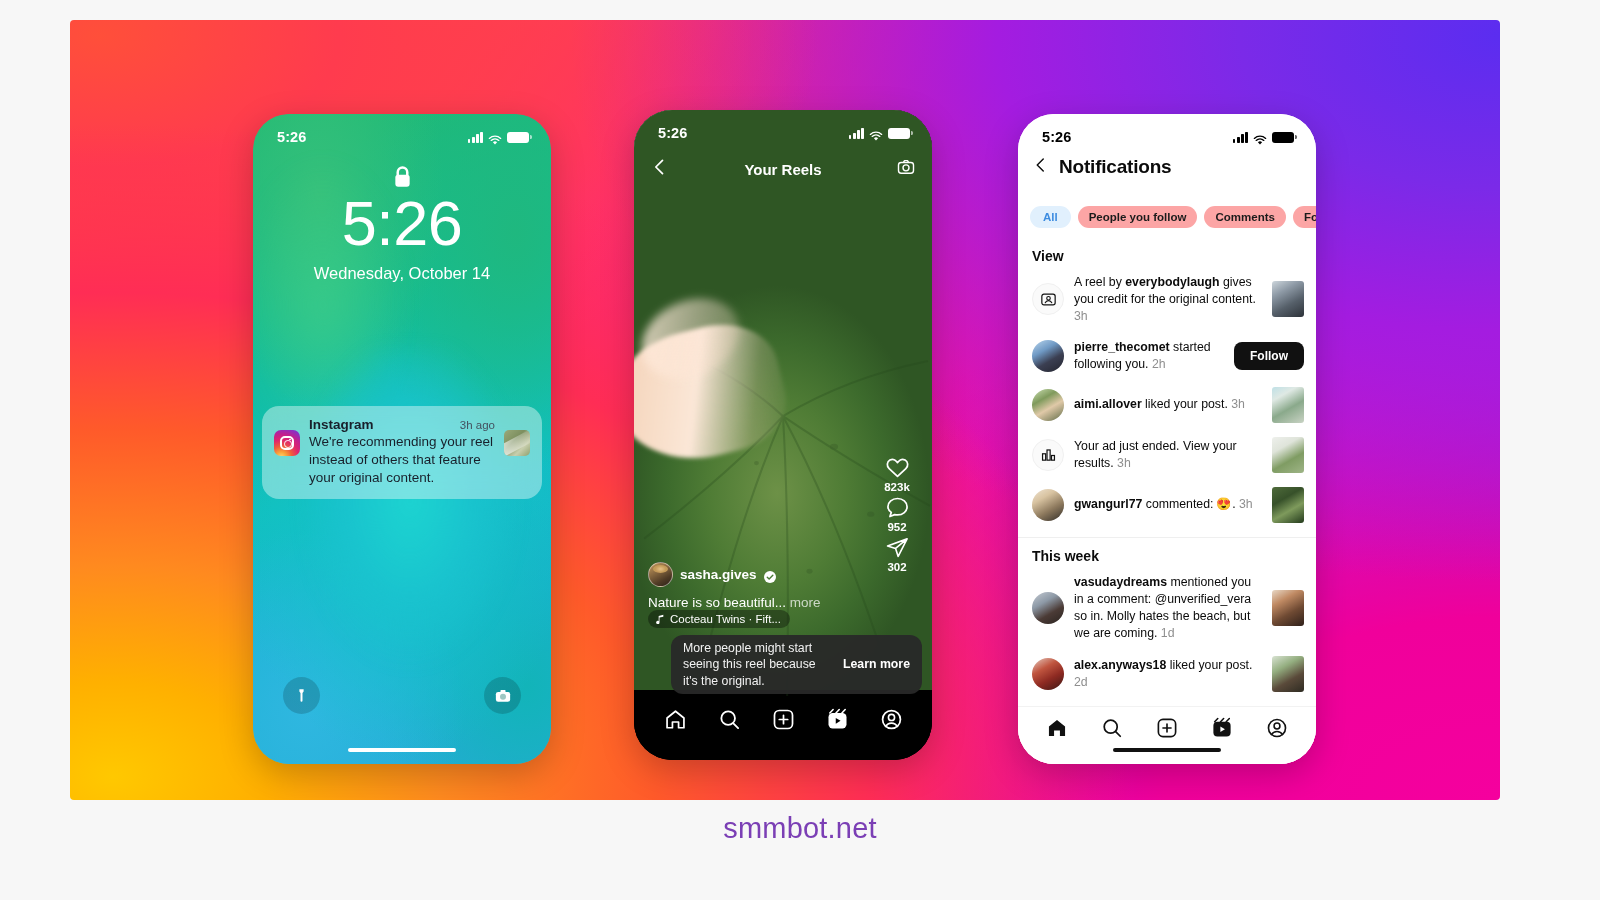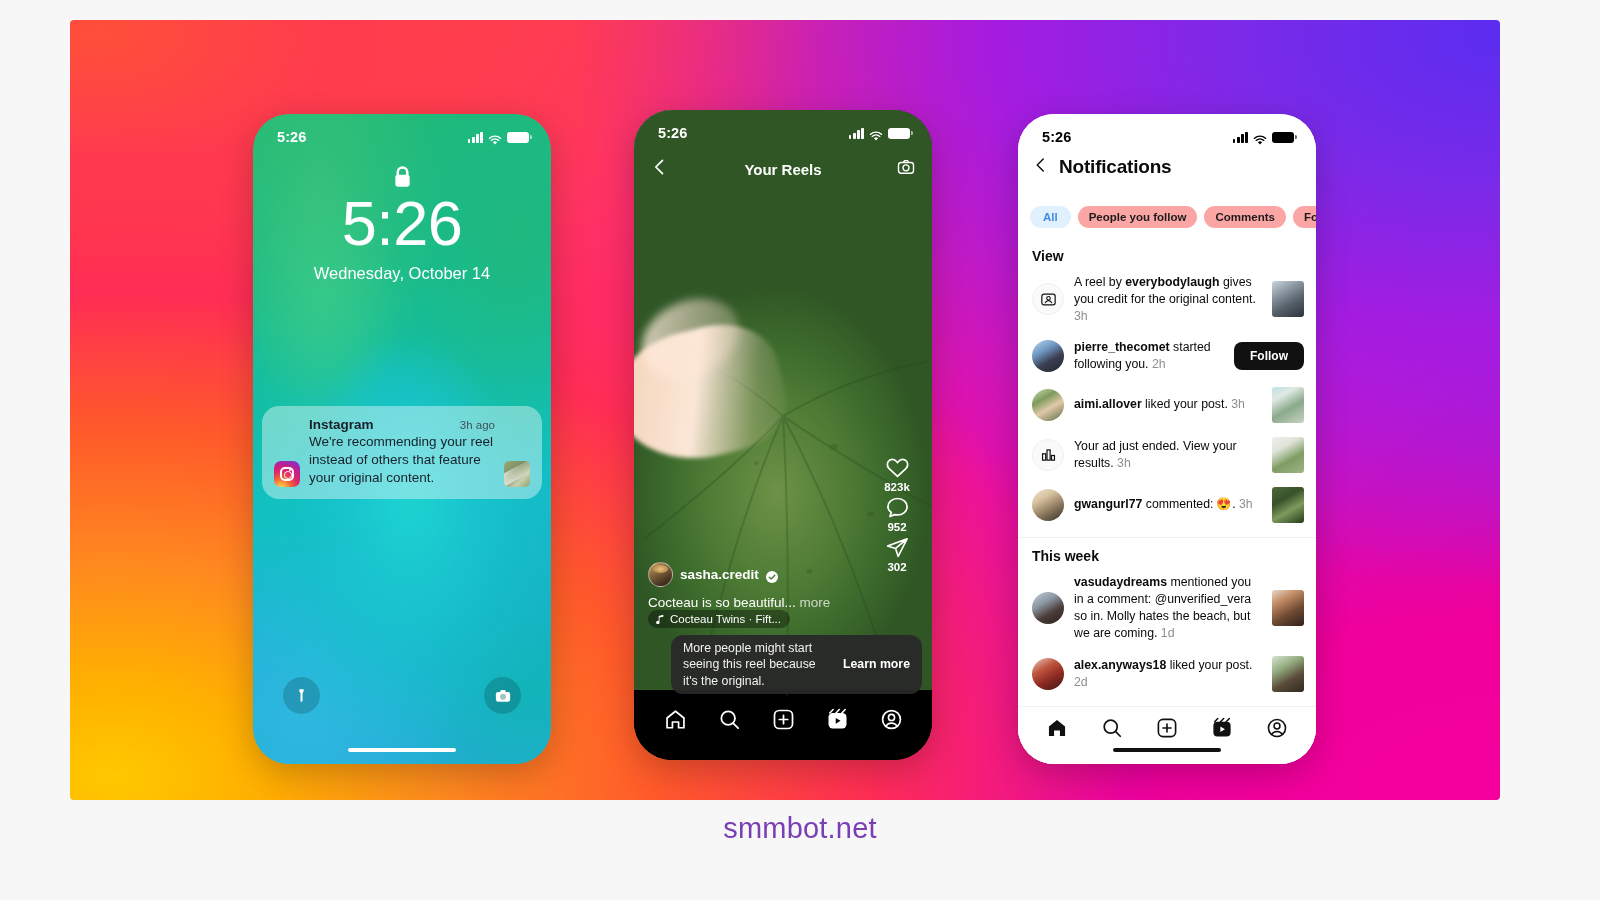--- a/index.html
+++ b/index.html
@@ -96,21 +96,21 @@
   .lock-date {
     position: absolute; top: 150px; left: 0; right: 0; text-align: center;
     color: #fff; font-size: 16.5px; font-weight: 400;
   }
   .notif-banner {
     position: absolute; left: 9px; right: 9px; top: 292px;
     background: rgba(255,255,255,.40);
     backdrop-filter: blur(14px);
     border-radius: 17px;
     padding: 11px 12px 12px 12px;
-    display: flex; gap: 9px; align-items: flex-end;
+    display: flex; gap: 9px; align-items: flex-start;
   }
   .ig-appicon {
     width: 26px; height: 26px; border-radius: 7px; flex-shrink: 0; margin-top: 13px;
     background:
       radial-gradient(circle at 28% 105%, #ffd776 0%, #f9a43b 16%, #f05f3a 32%, #e0256c 52%, #c21f8e 70%, #8a2fc4 88%);
     display: flex; align-items: center; justify-content: center;
   }
   .ig-appicon .ring {
     width: 14px; height: 14px; border: 2px solid #fff; border-radius: 5px;
     position: relative;
@@ -432,29 +432,29 @@
               </svg>
             <span class="ract-count">302</span>
           </div>
         </div>
 
         <div class="reel-dots" style="font-size:0">more-options-icon</div>
 
         <div class="reel-caption">
           <div class="rc-user">
             <span class="rc-avatar"></span>
-            <span class="rc-name">sasha.credit</span>
+            <span class="rc-name">sasha.gives</span>
             <span class="rc-verified">
               <svg viewBox="0 0 14 14" width="12" height="12">
                   <circle cx="7" cy="7" r="7" fill="#fff"></circle>
                   <path d="M3.8 7.2 6 9.4l4.3-4.5" stroke="#4a7b34" stroke-width="1.6" fill="none" stroke-linecap="round" stroke-linejoin="round"></path>
                 </svg>
             </span>
           </div>
-          <div class="rc-text"><span>Cocteau is so beautiful...</span> <span class="more">more</span></div>
+          <div class="rc-text"><span>Nature is so beautiful...</span> <span class="more">more</span></div>
           <div class="rc-music">
             <svg viewBox="0 0 12 12" width="10" height="10">
                 <path d="M10 1 4.4 2.3v6.1a2 2 0 1 0 1 1.7V4.2l4.6-1V1Z" fill="#fff"></path>
               </svg>
             <span>Cocteau Twins · Fift...</span>
           </div>
         </div>
 
         <div class="reel-banner">
           <div class="rb-text">More people might start seeing this reel because it's the original.</div>

